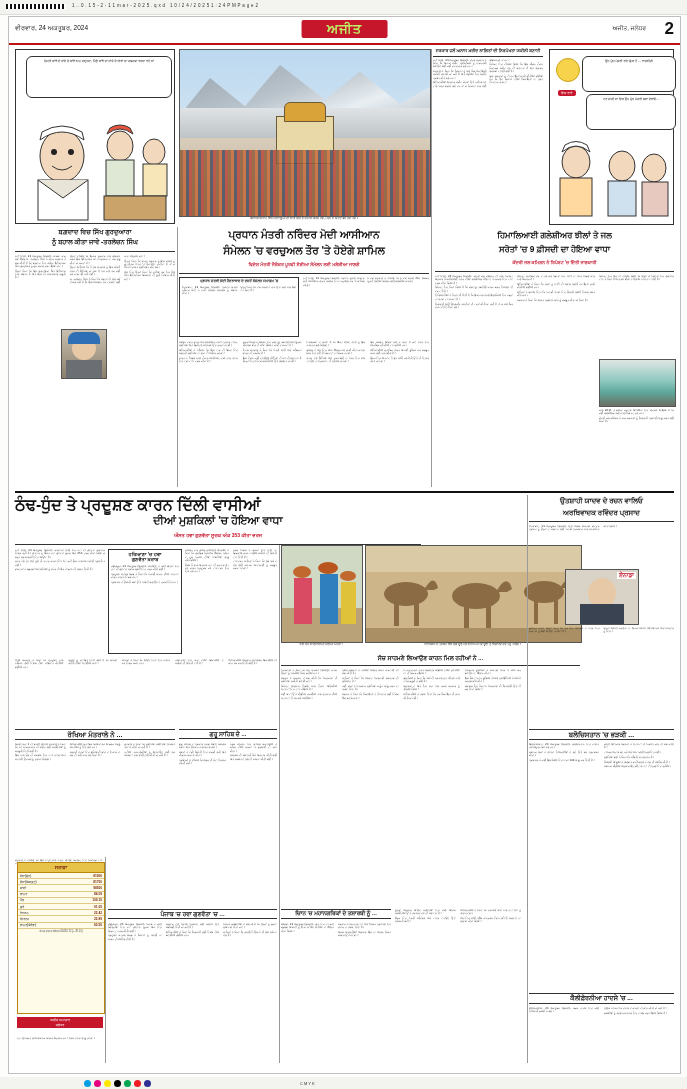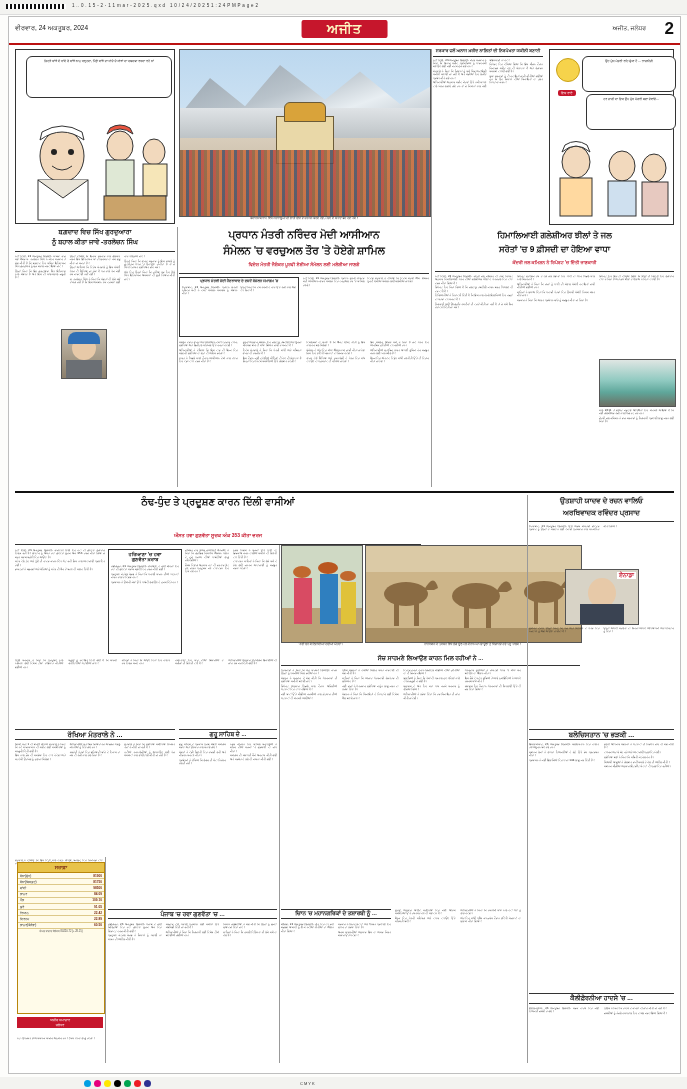--- a/index.html
+++ b/index.html
@@ -14,21 +14,21 @@
      background:repeating-linear-gradient(90deg,#111 0 2px,#fff 2px 4px);}
   .regmarks .code{position:absolute;top:3px;left:72px;font-size:4.5px;letter-spacing:.3px;}
   .regmarks .code2{position:absolute;top:3px;left:170px;font-size:4.5px;letter-spacing:.3px;}
   .sheet{position:absolute;left:8px;top:16px;width:671px;height:1056px;background:#fff;
      border:1px solid #bfbfbf;}
   
   .masthead{position:relative;height:26px;border-bottom:2px solid #b11;}
   .mh-left{position:absolute;left:6px;top:7px;font-size:6.5px;color:#111;}
   .mh-right{position:absolute;right:34px;top:8px;font-size:6px;color:#111;}
   .mh-logo{position:absolute;left:50%;transform:translateX(-50%);top:3px;
-     background:#c6162c;color:#fef9c3;font-size:13px;font-weight:bold;padding:1px 26px;
+     background:#c6162c;color:#bef264;font-size:13px;font-weight:bold;padding:1px 26px;
      border-radius:2px;letter-spacing:1px;}
   .mh-pageno{position:absolute;right:6px;top:2px;font-size:17px;font-weight:bold;color:#111;}
   
   .txt{font-size:2.7px;line-height:3.3px;color:#1a1a1a;text-align:justify;
        font-family:"DejaVu Sans",sans-serif;overflow:hidden;}
   .txt p{margin:0 0 1.5px 0;}
   .hd{font-weight:bold;color:#111;line-height:1.05;}
   .red{color:#c6162c;}
   .cap{font-size:3px;line-height:3.6px;text-align:center;color:#222;}
   .box{position:absolute;box-sizing:border-box;}
@@ -217,21 +217,22 @@
         <p>ਰਿਪੋਰਟ ਵਿਚ ਇਹ ਵੀ ਦੱਸਿਆ ਗਿਆ ਕਿ ਝੀਲਾਂ ਦੀ ਗਿਣਤੀ ਵਿਚ ਲਗਾਤਾਰ ਵਾਧਾ ਹੋ ਰਿਹਾ ਹੈ ਅਤੇ ਕੁਝ ਝੀਲਾਂ ਦੇ ਫੈਲਾਅ ਨੇ ਚਿੰਤਾ ਵਧਾਈ ਹੈ।</p>
       </div>
       <div class="txt" style="position:absolute;left:164px;top:134px;width:75px;height:78px;">
         <p>ਸਾਲ 2011 ਤੋਂ ਬਾਅਦ ਕਰਵਾਏ ਅਧਿਐਨਾਂ ਵਿਚ ਸਾਹਮਣੇ ਆਇਆ ਹੈ ਕਿ ਕਈ ਗਲੇਸ਼ੀਅਰ ਤੇਜ਼ੀ ਨਾਲ ਪਿੱਛੇ ਹਟ ਰਹੇ ਹਨ।</p>
         <p>ਕੇਂਦਰੀ ਜਲ ਕਮਿਸ਼ਨ ਨੇ ਰਾਜ ਸਰਕਾਰਾਂ ਨੂੰ ਨਿਗਰਾਨੀ ਪ੍ਰਣਾਲੀ ਲਾਗੂ ਕਰਨ ਲਈ ਕਿਹਾ ਹੈ।</p>
       </div>
     </div>
 
     <div class="hline" style="left:6px;top:474px;width:659px;height:2px;background:#111;"></div>
 
-    <div class="hd" style="position:absolute;left:6px;top:480px;width:406px;font-size:10px;text-align:center;">ਠੰਢ-ਧੁੰਦ ਤੇ ਪ੍ਰਦੂਸ਼ਣ ਕਾਰਨ ਦਿੱਲੀ ਵਾਸੀਆਂ</div>
+    <div class="hd" style="position:absolute;left:6px;top:480px;width:406px;font-size:16px;text-align:left;">ਠੰਢ-ਧੁੰਦ ਤੇ ਪ੍ਰਦੂਸ਼ਣ ਕਾਰਨ ਦਿੱਲੀ ਵਾਸੀਆਂ</div>
+    <div class="hd" style="position:absolute;left:6px;top:498px;width:406px;font-size:11px;text-align:center;">ਦੀਆਂ ਮੁਸ਼ਕਿਲਾਂ 'ਚ ਹੋਇਆ ਵਾਧਾ</div>
     <div class="hd red" style="position:absolute;left:6px;top:516px;width:406px;font-size:5px;text-align:center;">ਔਸਤ ਹਵਾ ਗੁਣਵੱਤਾ ਸੂਚਕ ਅੰਕ 353 ਕੀਤਾ ਦਰਜ</div>
     <div class="hline" style="left:6px;top:527px;width:406px;"></div>
 
     <div class="hd" style="position:absolute;left:520px;top:480px;width:145px;font-size:7px;text-align:center;">ਉਤਸ਼ਾਹੀ ਯਾਦਵ ਦੇ ਰਚਨ ਵਾਲਿਓ</div>
     <div class="hd" style="position:absolute;left:520px;top:492px;width:145px;font-size:7px;text-align:center;">ਅਰਥਿਵਾਦਕ ਰਵਿੰਦਰ ਪ੍ਰਸਾਦ</div>
     <div class="hline" style="left:520px;top:504px;width:145px;"></div>
 
     <div class="txt" style="position:absolute;left:6px;top:532px;width:90px;height:105px;">
       <p>ਨਵੀਂ ਦਿੱਲੀ, 23 ਅਕਤੂਬਰ (ਏਜੰਸੀ)- ਰਾਜਧਾਨੀ ਦਿੱਲੀ ਵਿਚ ਹਵਾ ਦੀ ਗੁਣਵੱਤਾ ਲਗਾਤਾਰ ਵਿਗੜ ਰਹੀ ਹੈ। ਬੁੱਧਵਾਰ ਨੂੰ ਔਸਤ ਹਵਾ ਗੁਣਵੱਤਾ ਸੂਚਕ ਅੰਕ 353 ਦਰਜ ਕੀਤਾ ਗਿਆ ਜੋ ਬਹੁਤ ਖ਼ਰਾਬ ਸ਼੍ਰੇਣੀ ਵਿਚ ਆਉਂਦਾ ਹੈ।</p>
       <p>ਸਵੇਰ ਵੇਲੇ ਧੁੰਦ ਅਤੇ ਧੂੰਏਂ ਦੀ ਚਾਦਰ ਕਾਰਨ ਦਿੱਖ ਘੱਟ ਰਹੀ ਜਿਸ ਨਾਲ ਆਵਾਜਾਈ ਪ੍ਰਭਾਵਿਤ ਹੋਈ।</p>

